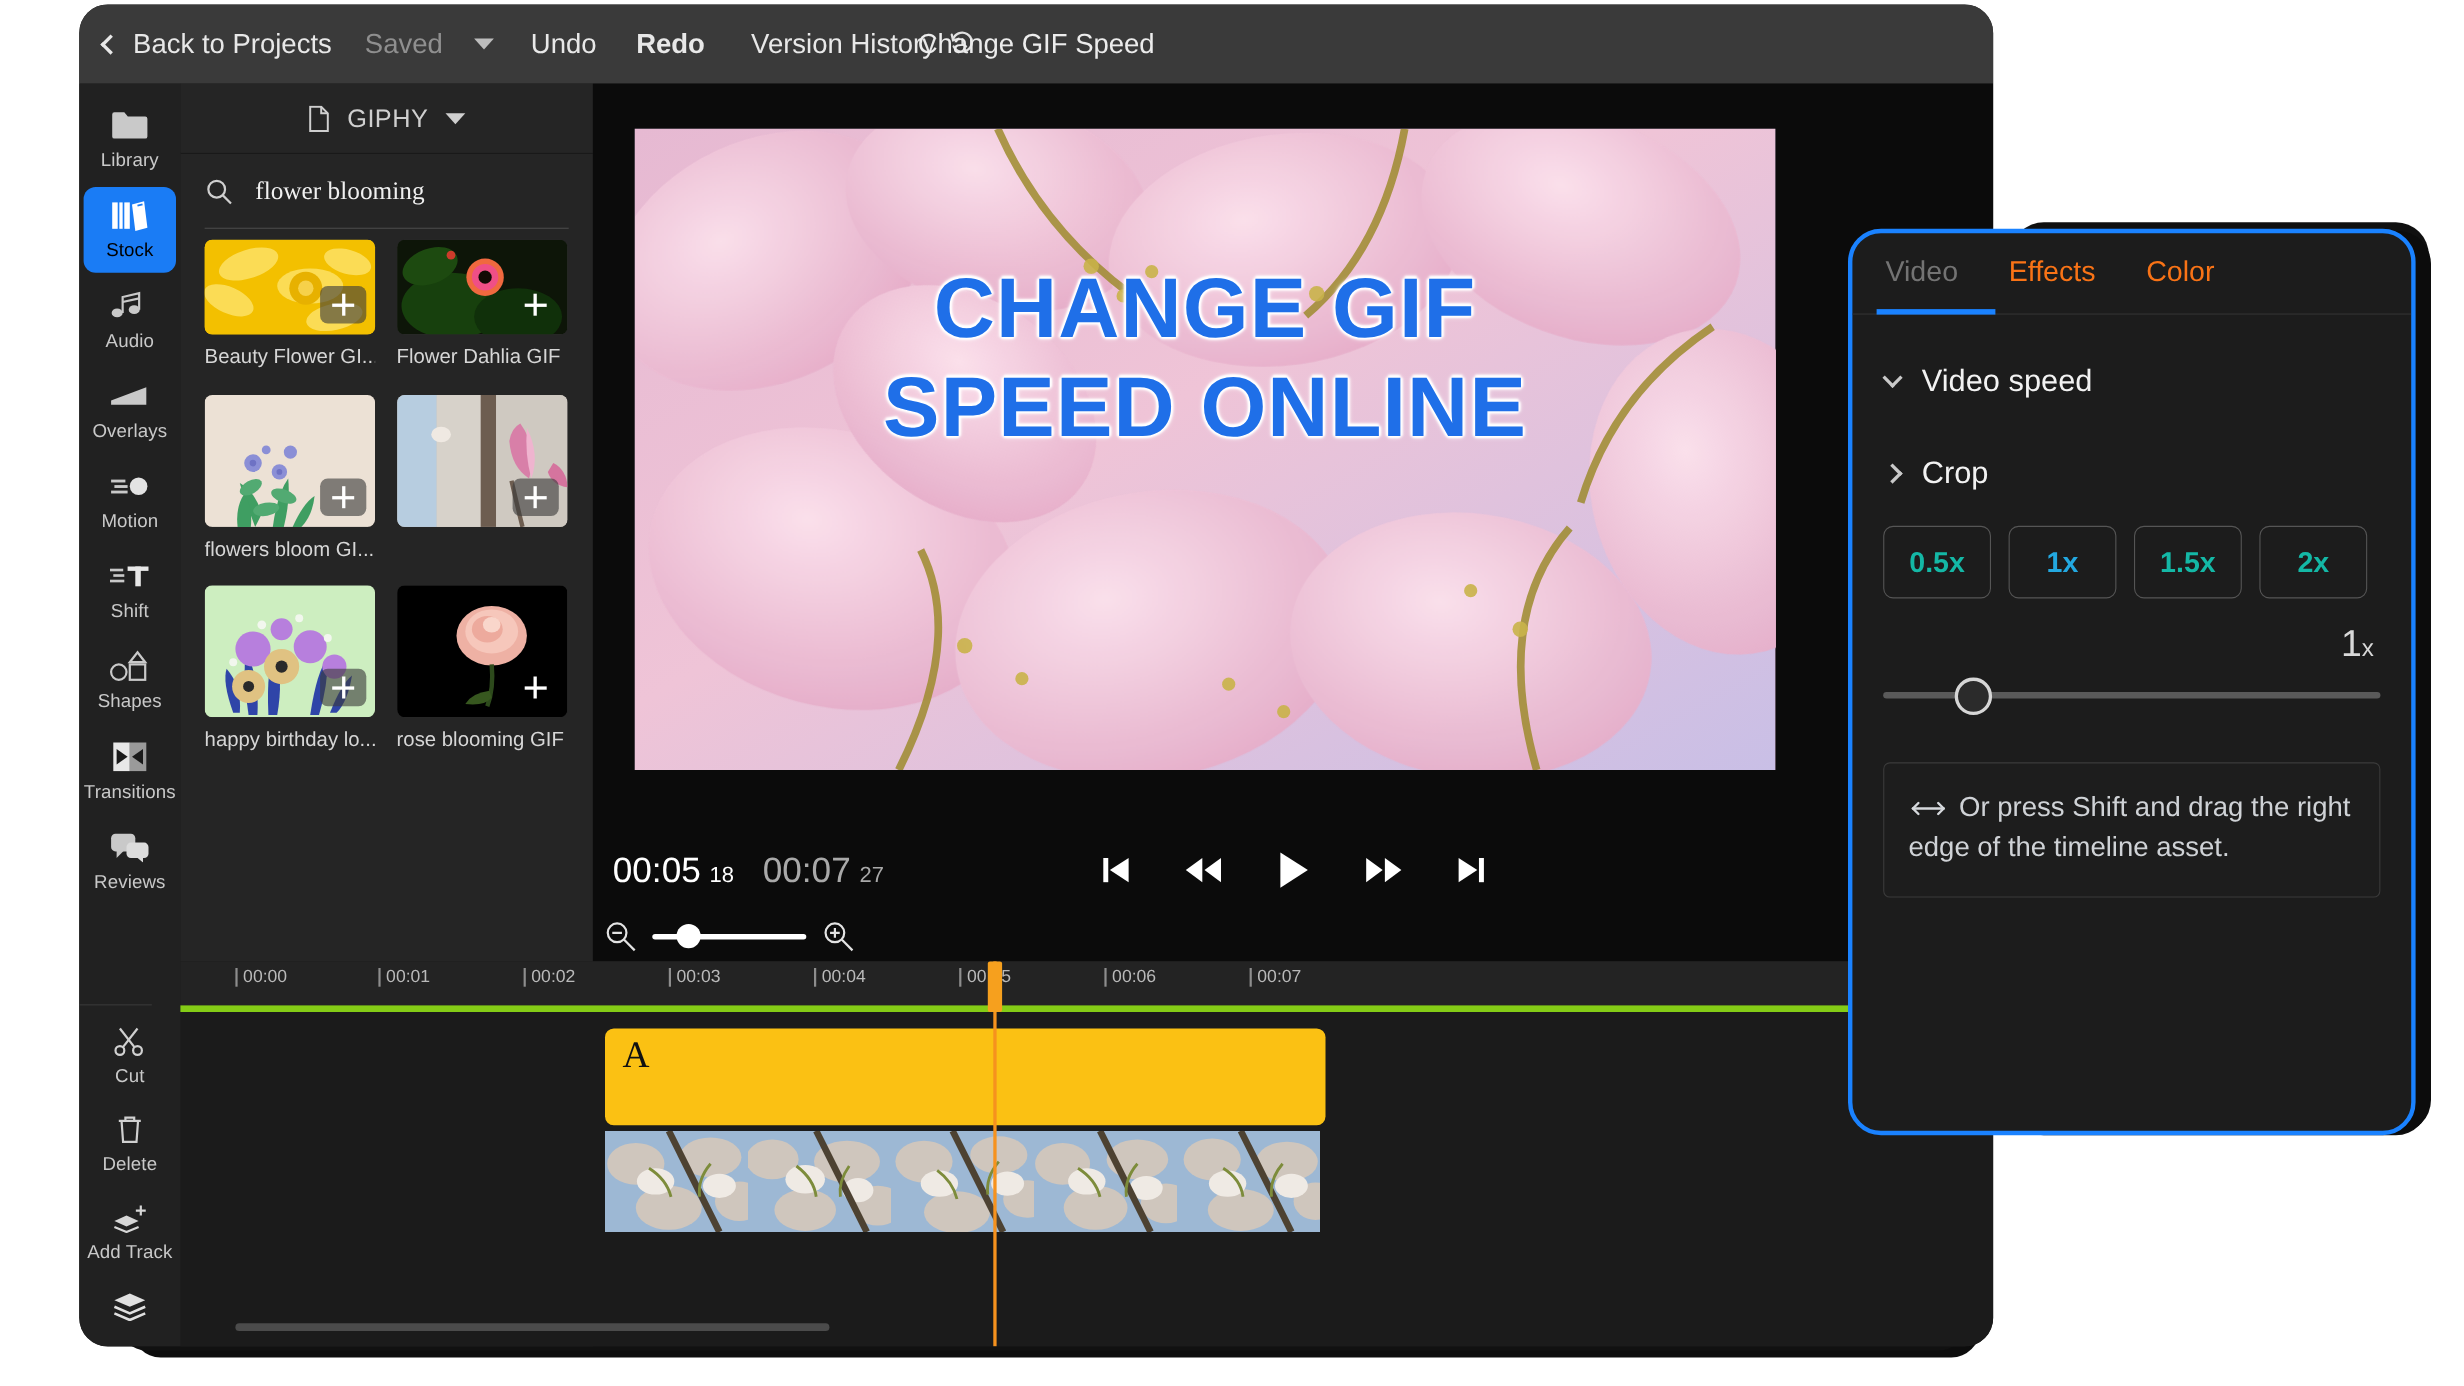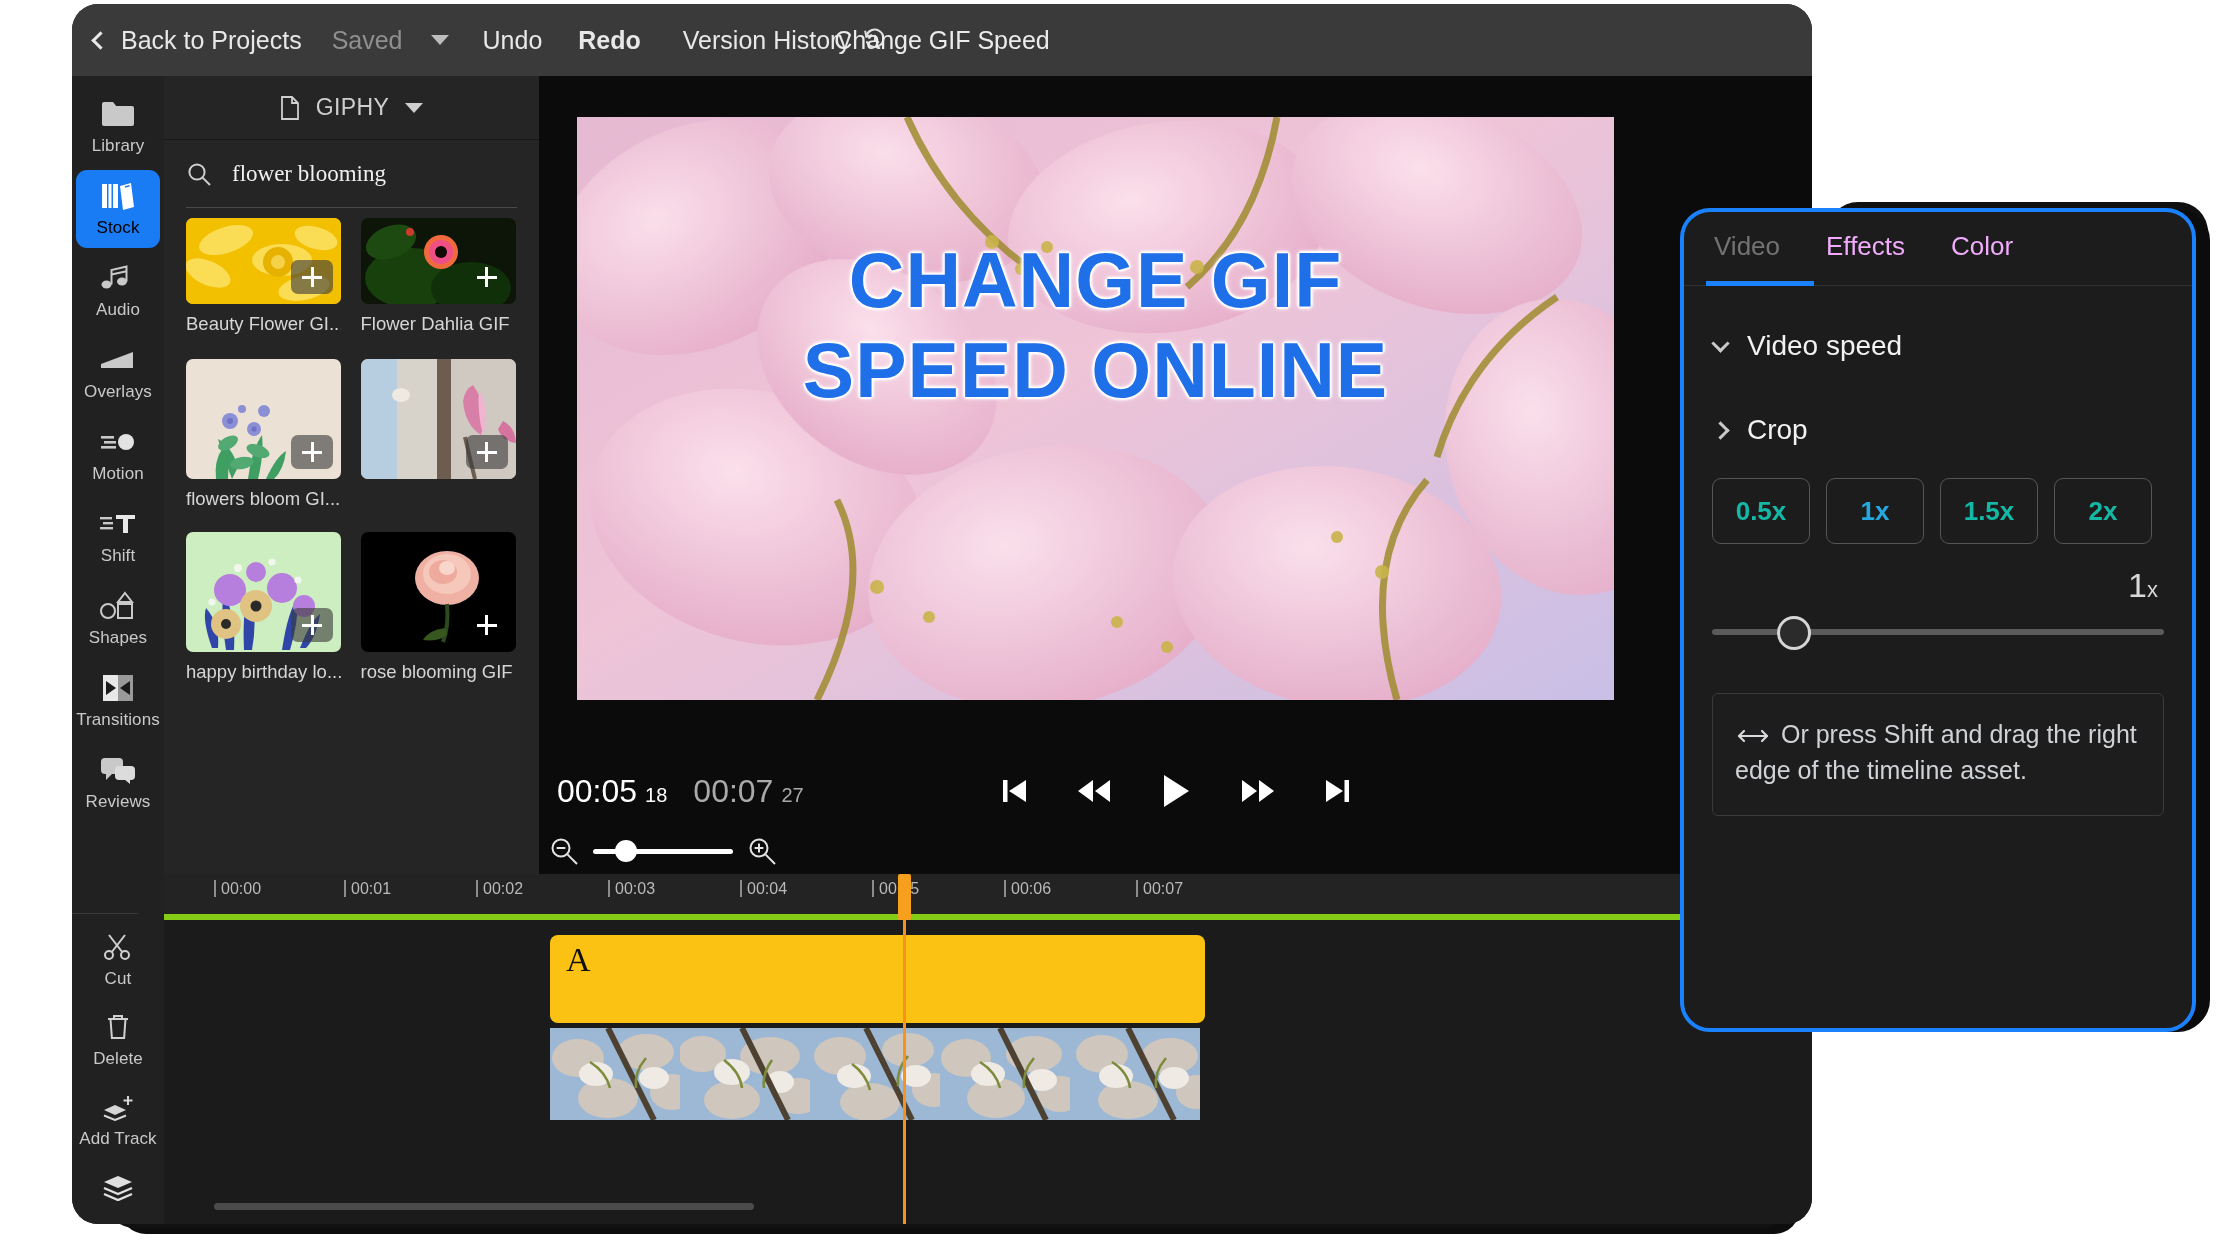--- a/index.html
+++ b/index.html
@@ -329,21 +329,21 @@
     border-radius: 30px;
     overflow: hidden;
   }
   .fp-tabs {
     position: relative;
     height: 74px;
     display: flex; align-items: center;
     padding-left: 30px; gap: 46px;
     border-bottom: 1px solid #323232;
   }
-  .fp-tab { font-size: 26px; color: #f0abfc; cursor: pointer; padding-bottom: 4px;}
+  .fp-tab { font-size: 26px; color: #f97316; cursor: pointer; padding-bottom: 4px;}
   .fp-tab.active { color: #737373; }
   .fp-underline {
     position: absolute; left: 22px; bottom: -1px;
     width: 108px; height: 5px; background: #1a82ff;
   }
   .fp-section {
     display: flex; align-items: center; gap: 20px;
     padding: 0 30px; height: 48px;
     margin-top: 36px;
   }

